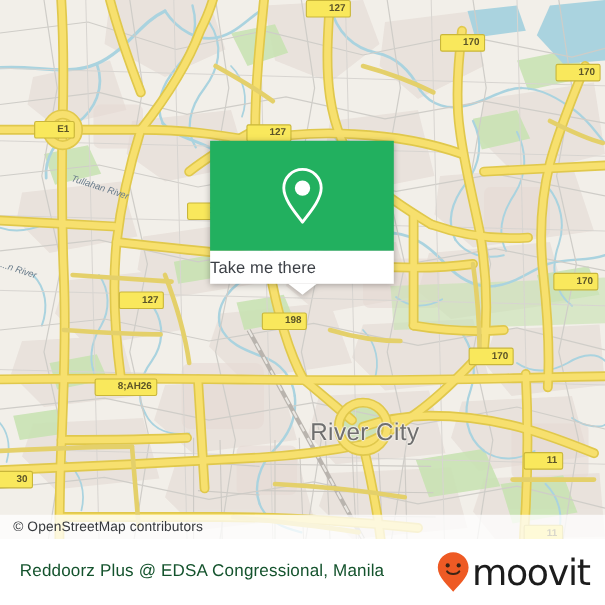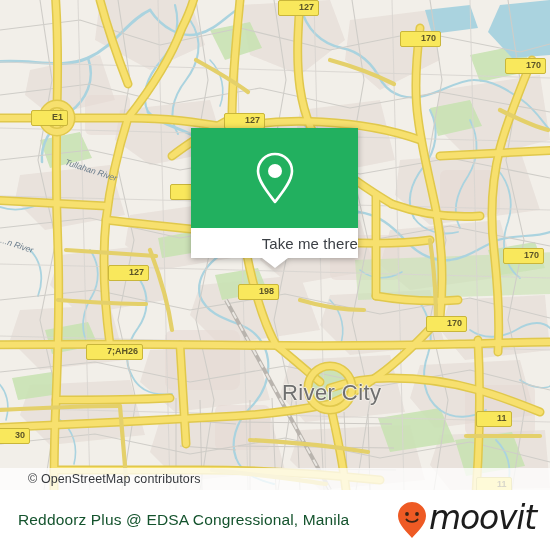--- a/index.html
+++ b/index.html
@@ -42,21 +42,21 @@
   .attribution {
     position: absolute;
     left: 0;
     bottom: 0;
     width: 550px;
     height: 22px;
     background: rgba(255,255,255,0.76);
     display: flex;
     align-items: center;
     box-sizing: border-box;
-    padding-left: 28px;
+    padding-left: 12px;
     z-index: 40;
   }
   .attribution-text {
     font-size: 12.5px;
     color: #36393d;
     letter-spacing: 0.1px;
     white-space: nowrap;
   }
 
   
@@ -76,21 +76,21 @@
     justify-content: center;
   }
   .popup-pin {
     display: block;
   }
   .popup-body {
     height: 30px;
     background: #ffffff;
     display: flex;
     align-items: center;
-    justify-content: flex-end;
+    justify-content: flex-start;
   }
   .popup-action {
     font-size: 15px;
     color: #3b3f45;
     letter-spacing: 0.1px;
     white-space: nowrap;
   }
   .popup-tail {
     position: absolute;
     left: 50%;
@@ -119,23 +119,22 @@
     overflow: hidden;
   }
   .footer-title {
     font-size: 15.5px;
     color: #14532d;
     letter-spacing: 0.15px;
     white-space: nowrap;
   }
   .brand {
     display: flex;
-    align-items: flex-start;
+    align-items: center;
     gap: 2px;
-    font-style: italic;
   }
   .brand-word {
     font-size: 33px;
     color: #1c1c1c;
     font-weight: 400;
     letter-spacing: -1.2px;
     line-height: 1;
     font-family: "DejaVu Sans", sans-serif;
   }
 
@@ -436,21 +435,21 @@
       </g>
     </svg>
 
     <div id="shield-layer">
         <div class="shield" style="left: 31px; top: 110px;">E1</div>
         <div class="shield" style="left: 224px; top: 113px;">127</div>
         <div class="shield" style="left: 170px; top: 184px;">127</div>
         <div class="shield" style="left: 108px; top: 265px;">127</div>
         <div class="shield" style="left: 278px; top: 0px;">127</div>
         <div class="shield" style="left: 238px; top: 284px;">198</div>
-        <div class="shield" style="left: 86px; top: 344px;">7;AH26</div>
+        <div class="shield" style="left: 86px; top: 344px;">8;AH26</div>
         <div class="shield" style="left: -6px; top: 428px;">30</div>
         <div class="shield" style="left: 400px; top: 31px;">170</div>
         <div class="shield" style="left: 505px; top: 58px;">170</div>
         <div class="shield" style="left: 503px; top: 248px;">170</div>
         <div class="shield" style="left: 426px; top: 316px;">170</div>
         <div class="shield" style="left: 476px; top: 411px;">11</div>
         <div class="shield" style="left: 476px; top: 477px;">11</div>
       </div>
 
     <div id="label-layer">

